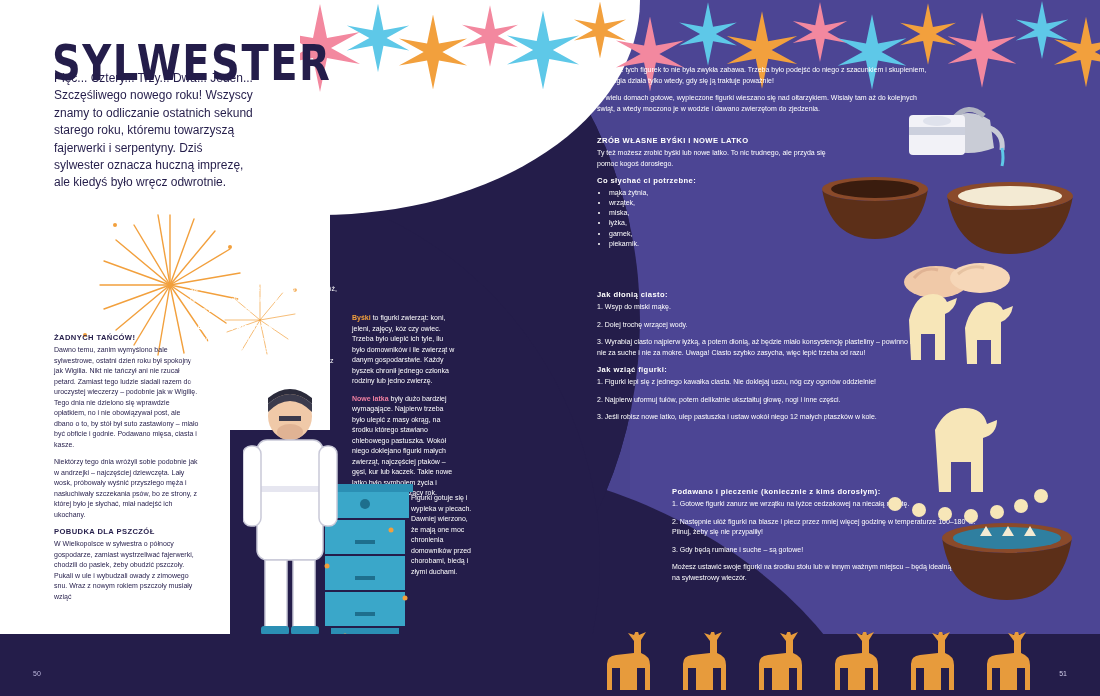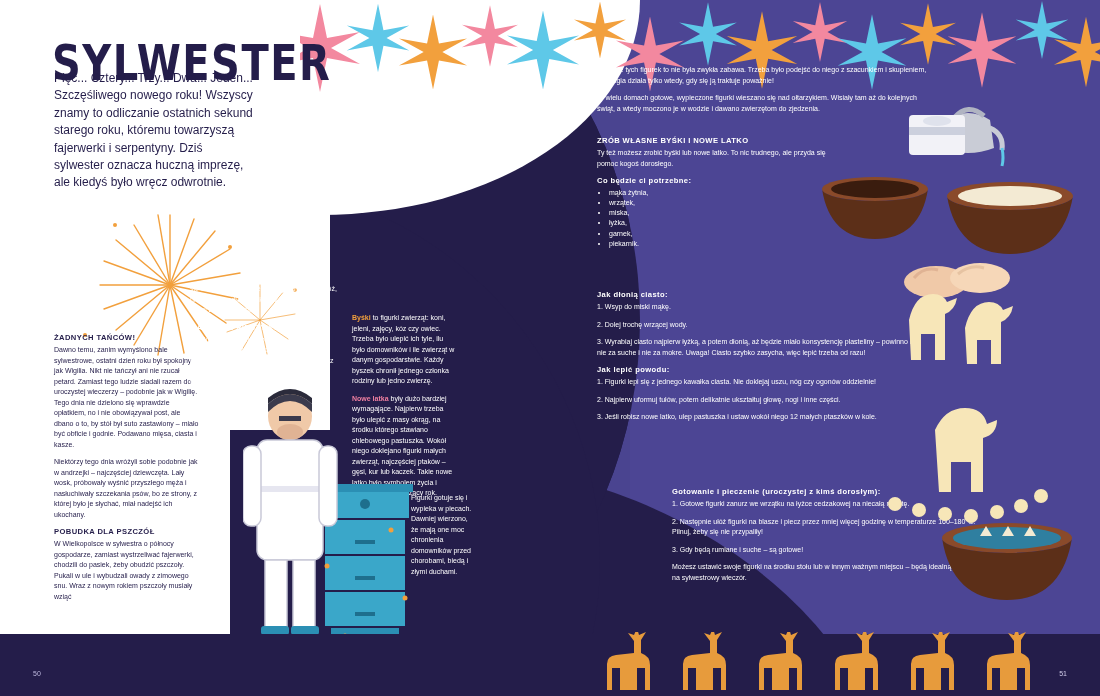--- a/index.html
+++ b/index.html
@@ -319,48 +319,48 @@
       <p>Lepienie tych figurek to nie była zwykła zabawa. Trzeba było podejść do niego z sza­cunkiem i skupieniem, bo magia działa tylko wtedy, gdy się ją traktuje poważnie!</p>
       <p>W wielu domach gotowe, wypieczone figurki wieszano się nad ołtarzykiem. Wisiały tam aż do kolejnych świąt, a wtedy moczono je w wodzie i dawano zwierzętom do zjedzenia.</p>
     </div>
   </div>
 
   <div class="col-r2">
     <div class="colhead lightcol">ZRÓB WŁASNE BYŚKI I NOWE LATKO</div>
     <div class="body lightcol">
       <p>Ty też możesz zrobić byśki lub nowe latko. To nic trudnego, ale przyda się pomoc kogoś dorosłego.</p>
     </div>
-    <div class="colhead lightcol">Co będzie ci potrzebne:</div>
+    <div class="colhead lightcol">Co słychać ci potrzebne:</div>
     <ul>
       <li>mąka żytnia,</li>
       <li>wrzątek,</li>
       <li>miska,</li>
       <li>łyżka,</li>
       <li>garnek,</li>
       <li>piekarnik.</li>
     </ul>
   </div>
 
   <div class="col-r3">
     <div class="colhead lightcol">Jak dłonią ciasto:</div>
     <div class="body lightcol">
       <p>1. Wsyp do miski mąkę.</p>
       <p>2. Dolej trochę wrzącej wody.</p>
       <p>3. Wyrabiaj ciasto najpierw łyżką, a potem dłonią, aż będzie miało konsystencję plasteliny – powinno być nie za suche i nie za mokre. Uwaga! Ciasto szybko zasycha, więc lepić trzeba od razu!</p>
     </div>
-    <div class="colhead lightcol">Jak lepić powodu:</div>
+    <div class="colhead lightcol">Jak wziąć figurki:</div>
     <div class="body lightcol">
       <p>1. Figurki lepi się z jednego kawałka ciasta. Nie doklejaj uszu, nóg czy ogonów oddzielnie!</p>
       <p>2. Najpierw uformuj tułów, potem delikatnie ukształtuj głowę, nogi i inne części.</p>
       <p>3. Jeśli robisz nowe latko, ulep pastuszka i ustaw wokół niego 12 małych ptaszków w kole.</p>
     </div>
   </div>
 
   <div class="col-r4">
-    <div class="colhead lightcol">Gotowanie i pieczenie (uroczystej z kimś dorosłym):</div>
+    <div class="colhead lightcol">Podawano i pieczenie (koniecznie z kimś dorosłym):</div>
     <div class="body lightcol">
       <p>1. Gotowe figurki zanurz we wrzątku na łyżce cedzakowej na niecałą minutę.</p>
       <p>2. Następnie ułóż figurki na blasze i piecz przez mniej więcej go­dzinę w temperaturze 160–180°C. Pilnuj, żeby się nie przypaliły!</p>
       <p>3. Gdy będą rumiane i suche – są gotowe!</p>
       <p>Możesz ustawić swoje figurki na środku stołu lub w innym waż­nym miejscu – będą idealną ozdobą na sylwestrowy wieczór.</p>
     </div>
   </div>
 
   <svg class="ill hive" width="120" height="185" viewBox="0 0 120 185">
     <rect x="16" y="18" width="88" height="30" fill="#3aa7c9"></rect>

